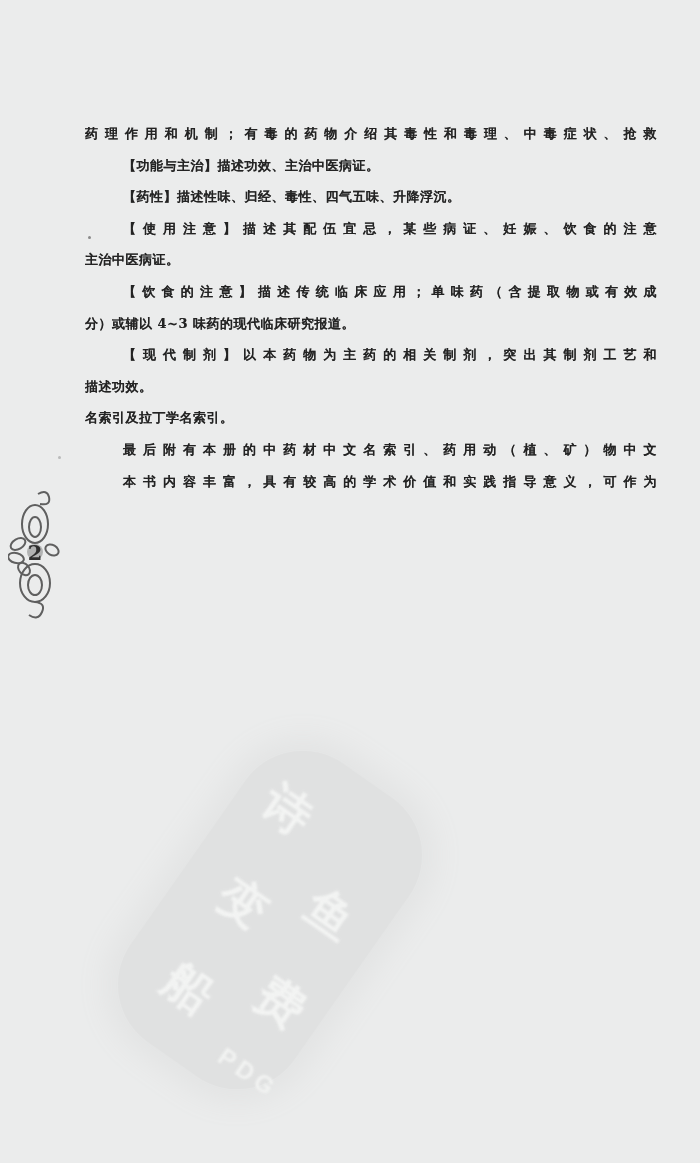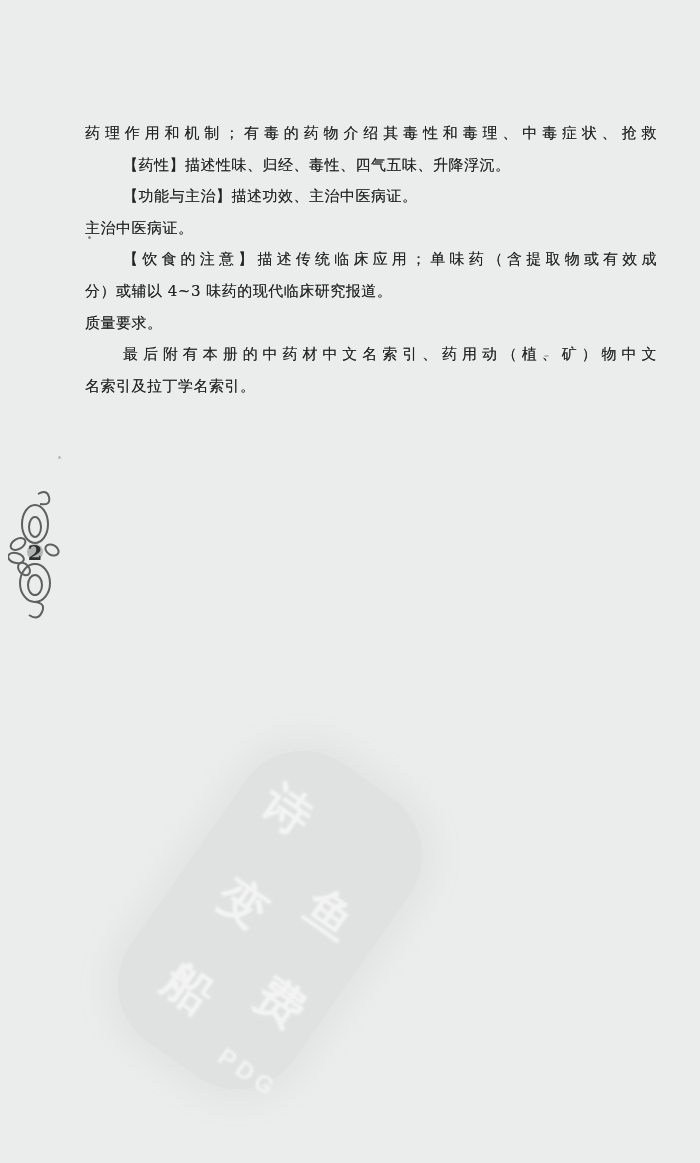--- a/index.html
+++ b/index.html
@@ -11,21 +11,21 @@
     font-family:"DejaVu Serif","Liberation Serif",serif;
   }
   
   .text-block{
     position:absolute;left:85px;top:118px;width:572px;
     color:#232323;
   }
   .para{margin:0;padding:0;}
   .ln{
     height:31.6px;line-height:31.6px;
-    font-size:15px;font-weight:normal;
+    font-size:13px;font-weight:bold;
     letter-spacing:0.5px;
     text-shadow:0 0 .6px rgba(20,20,20,.55);
     overflow:hidden;
   }
   .j{text-align:justify;text-align-last:justify;}
   .ind{text-indent:38px;}
   
   .ornament{
     position:absolute;left:8px;top:488px;width:52px;height:135px;
     opacity:.88;
@@ -86,40 +86,43 @@
     </g>
     <circle cx="27" cy="64" r="8" fill="rgba(20,20,20,0.3)"></circle>
     <text x="27" y="72" text-anchor="middle" font-size="21" font-weight="bold" fill="#141414">2</text>
   </svg>
 
   <div class="text-block">
     <div class="para">
       <div class="ln j">药理作用和机制；有毒的药物介绍其毒性和毒理、中毒症状、抢救</div>
     </div>
     <div class="para">
+      <div class="ln ind">【功能与主治】描述功效、主治中医病证。</div>
+    </div>
+    <div class="para">
       <div class="ln ind">【药性】描述性味、归经、毒性、四气五味、升降浮沉。</div>
     </div>
     <div class="para">
-      <div class="ln ind">【功能与主治】描述功效、主治中医病证。</div>
-    </div>
-    <div class="para">
+      <div class="ln j ind">【使用注意】描述其配伍宜忌，某些病证、妊娠、饮食的注意</div>
       <div class="ln">主治中医病证。</div>
     </div>
     <div class="para">
       <div class="ln j ind">【饮食的注意】描述传统临床应用；单味药（含提取物或有效成</div>
       <div class="ln">分）或辅以 4~3 味药的现代临床研究报道。</div>
     </div>
     <div class="para">
-      <div class="ln">质量要求。</div>
+      <div class="ln j ind">【现代制剂】以本药物为主药的相关制剂，突出其制剂工艺和</div>
+      <div class="ln">描述功效。</div>
     </div>
     <div class="para">
+      <div class="ln">名索引及拉丁学名索引。</div>
       <div class="ln j ind">最后附有本册的中药材中文名索引、药用动（植、矿）物中文</div>
-      <div class="ln">名索引及拉丁学名索引。</div>
     </div>
     <div class="para">
+      <div class="ln j ind">本书内容丰富，具有较高的学术价值和实践指导意义，可作为</div>
     </div>
   </div>
 
   <div class="wm-blob">
     <span class="wm-glyph g1">诗</span>
     <span class="wm-glyph g2">变</span>
     <span class="wm-glyph g3">鱼</span>
     <span class="wm-glyph g4">船</span>
     <span class="wm-glyph g5">费</span>
     <span class="wm-pdg">PDG</span>

